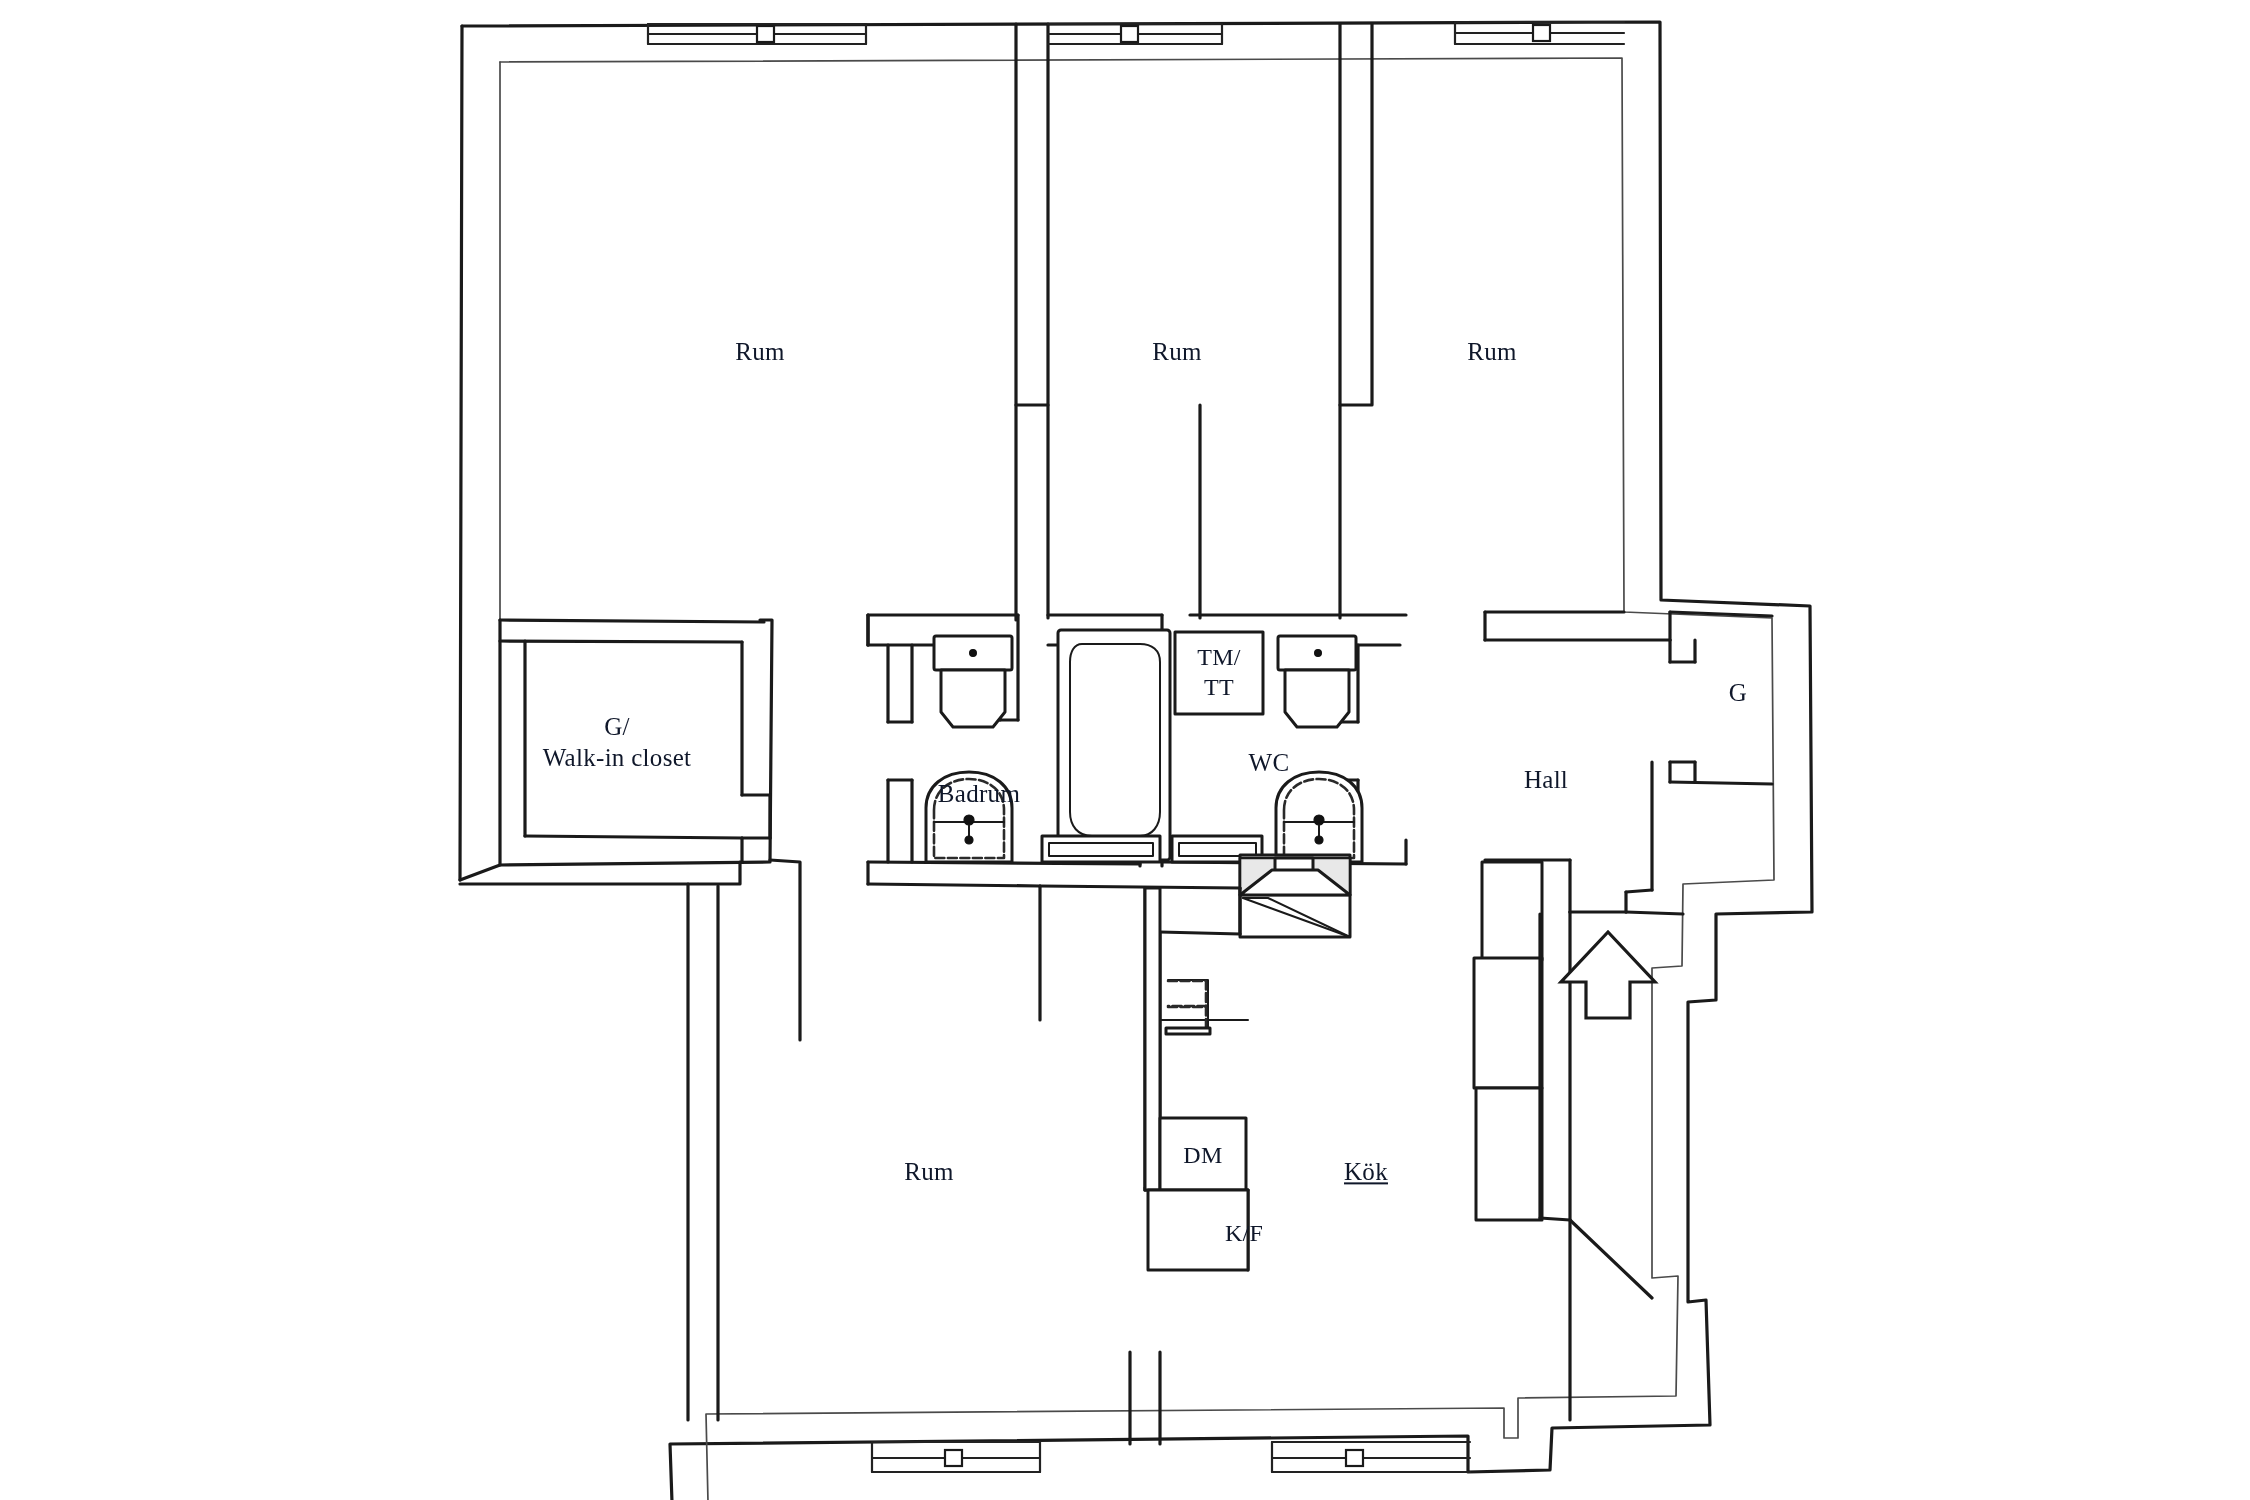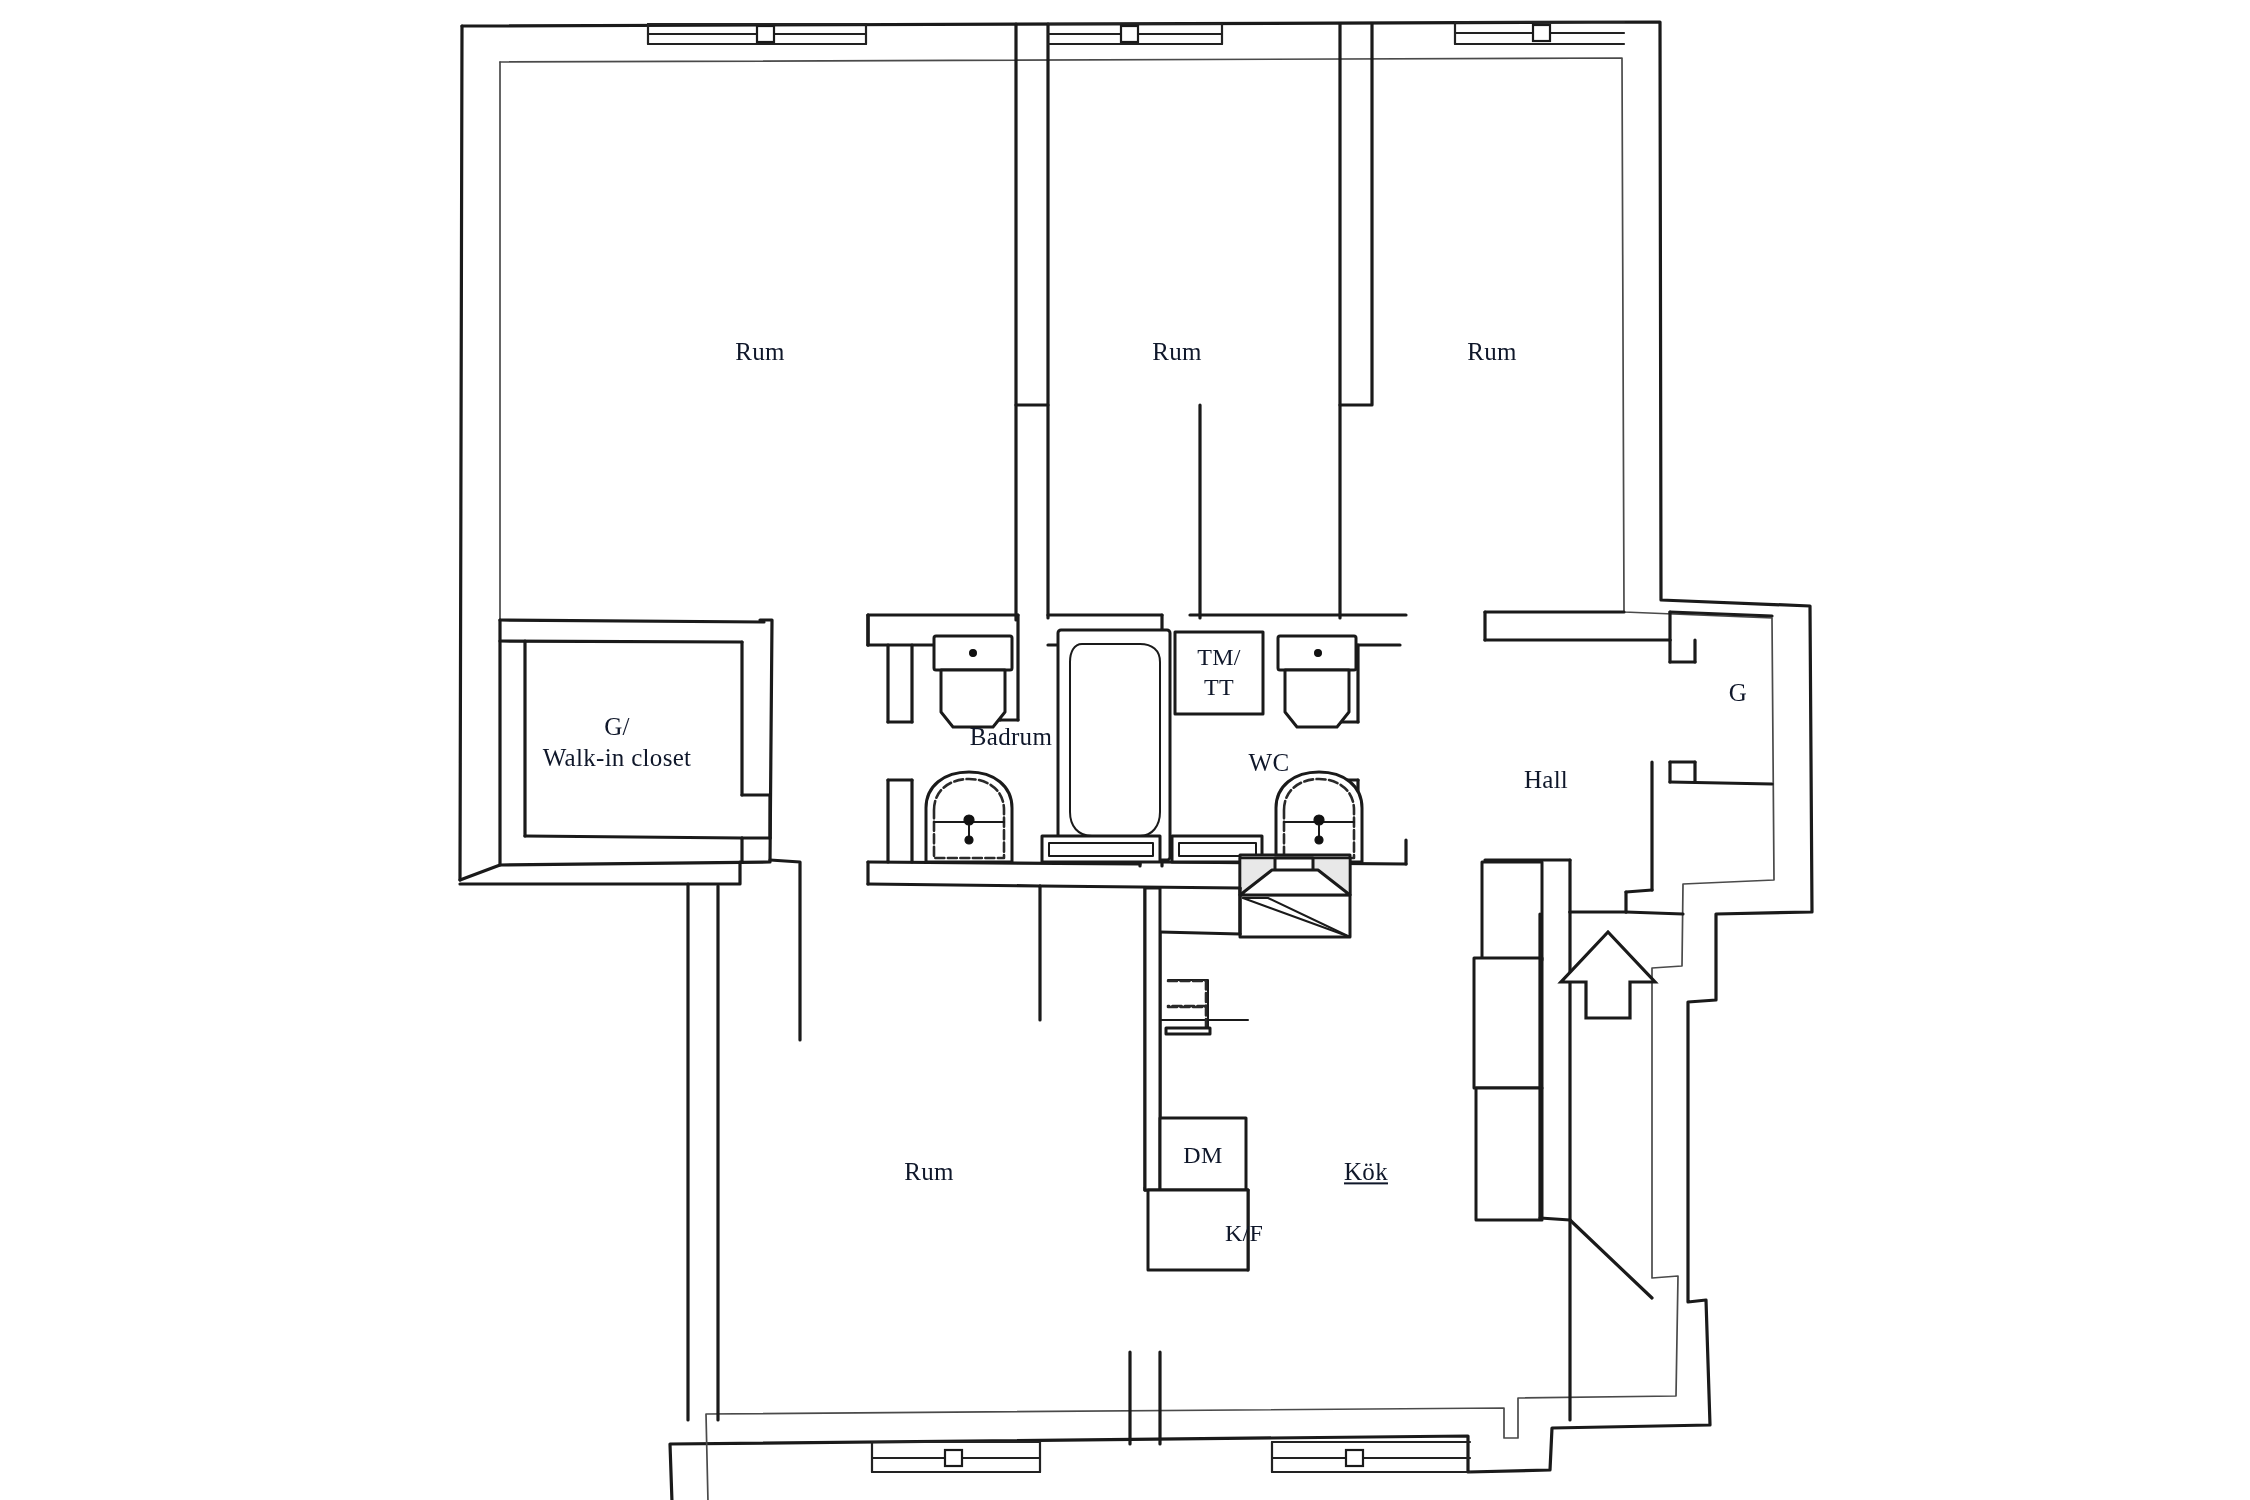--- a/index.html
+++ b/index.html
@@ -478,21 +478,21 @@
       <path class="wall-line" d="M 1160,1352 L 1160,1444"></path>
     </g>
 
   </svg>
 
   <div class="room-label" style="left:760px; top:352px;">Rum</div>
   <div class="room-label" style="left:1177px; top:352px;">Rum</div>
   <div class="room-label" style="left:1492px; top:352px;">Rum</div>
   <div class="room-label" style="left:617px; top:742px;">G/
 Walk-in closet</div>
-  <div class="room-label" style="left:979px; top:737px;margin-left:32px;">Badrum</div>
+  <div class="room-label" style="left:979px; top:794px;">Badrum</div>
   <div class="room-label" style="left:1269px; top:763px;">WC</div>
   <div class="room-label" style="left:1546px; top:780px;">Hall</div>
   <div class="room-label" style="left:1738px; top:693px;">G</div>
   <div class="room-label" style="left:929px; top:1172px;">Rum</div>
   <div class="room-label" style="left:1366px; top:1172px;text-decoration:underline;">Kök</div>
 
   <div class="room-label small" style="left:1219px; top:672px;">TM/
 TT</div>
   <div class="room-label small" style="left:1203px; top:1155px;">DM</div>
   <div class="room-label small" style="left:1244px; top:1233px;">K/F</div>

